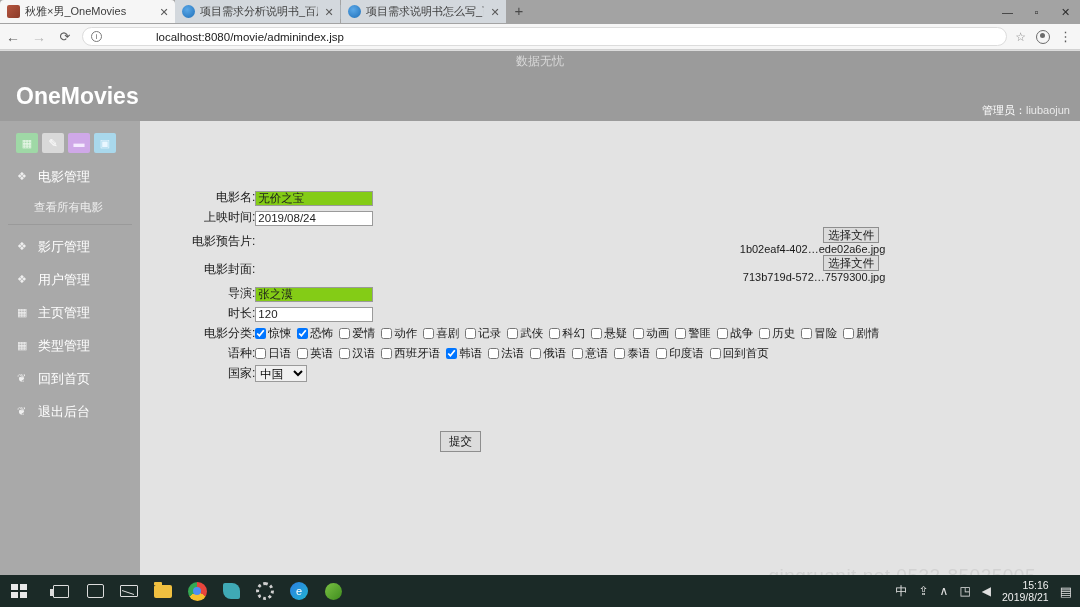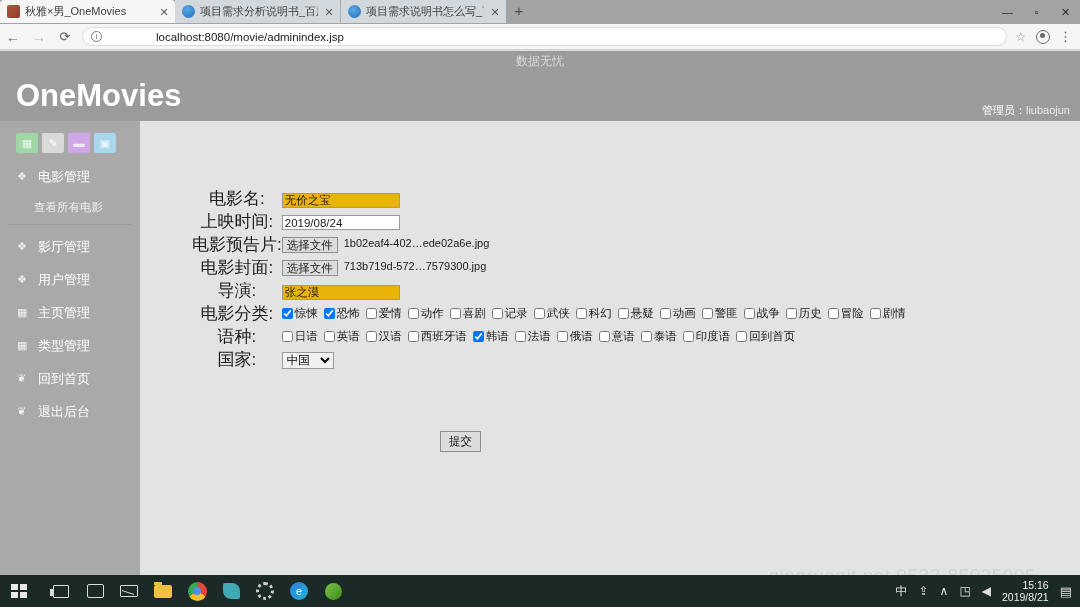--- a/index.html
+++ b/index.html
@@ -97,21 +97,21 @@
     position: relative; height: 20px; width: 100%;
     background: #9b9b9b;
     display: flex; align-items: center; justify-content: center;
   }
   .topbar-text { font-size: 12px; color: #d8d8d8; }
   .header {
     position: relative; height: 50px; width: 100%;
     background: #9b9b9b; display: flex; align-items: center;
   }
   .brand {
-    margin-left: 16px; font-size: 31px; color: #ffffff; font-weight: bold;
+    margin-left: 16px; font-size: 23px; color: #ffffff; font-weight: bold;
     letter-spacing: 0px; font-family: "Liberation Sans", sans-serif;
   }
   .admin-info {
     position: absolute; right: 10px; bottom: 3px;
     font-size: 11px; color: #e9e9e9;
   }
   .admin-label { color: #ffffff; }
 
   .body-wrap { position: relative; height: 454px; display: flex; }
 
@@ -148,30 +148,30 @@
   }
   .sb-divider { height: 1px; background: #9a9a9a; margin: 3px 8px 9px 8px; }
 
   
   .content { flex: 1 1 auto; position: relative; background: #e3e3e3; height: 454px; }
 
   .form-area { position: absolute; left: 52px; top: 66px; }
   table.fm { border-collapse: collapse; }
   table.fm td { padding: 0; vertical-align: middle; }
   td.lbl {
-    text-align: center; padding-right: 4px; font-size: 17px; color: #1a1a1a;
+    text-align: right; padding-right: 4px; font-size: 12px; color: #1a1a1a;
     height: 20px; white-space: nowrap;
   }
   input.tin {
     width: 118px; height: 15px; font-size: 11.5px; padding: 0 2px;
-    border: 1px solid #9a9a9a; background: #eab308; color: #1e1e1e;
+    border: 1px solid #9a9a9a; background: #84cc16; color: #1e1e1e;
     font-family: "Liberation Sans", sans-serif;
   }
   input.tin.white { background: #ffffff; }
-  .fileline { display: flex; align-items: flex-start; font-size: 11.5px; color: #1a1a1a; }
+  .fileline { display: flex; align-items: flex-end; font-size: 11.5px; color: #1a1a1a; flex-direction: column; }
   .fbtn {
     border: 1px solid #8e8e8e; background: #dcdcdc; font-size: 11.5px;
     padding: 0px 4px; height: 16px; line-height: 14px; color: #1a1a1a;
     cursor: pointer; margin-right: 6px; white-space: nowrap;
   }
   .fname { white-space: nowrap; color: #1a1a1a; font-size: 11px; }
 
   .cbrow { display: flex; flex-wrap: nowrap; height: 18px; }
   .cb {
     display: flex; align-items: center; margin-right: 6px; font-size: 11.5px;
@@ -393,20 +393,26 @@
                 </div>
               </td>
             </tr>
             <tr>
               <td class="lbl">导演:</td>
               <td>
                 <input class="tin" type="text" value="张之漠" style="">
               </td>
             </tr>
             <tr>
+              <td class="lbl">时长:</td>
+              <td>
+                <input class="tin white" type="text" value="120" style="">
+              </td>
+            </tr>
+            <tr>
               <td class="lbl">电影分类:</td>
               <td>
                 <div class="cbrow" id="cat-row">
                       <label class="cb">
                         <input type="checkbox" checked="" style="">
                         <span>惊悚</span>
                       </label>
                       <label class="cb">
                         <input type="checkbox" checked="" style="">
                         <span>恐怖</span>

